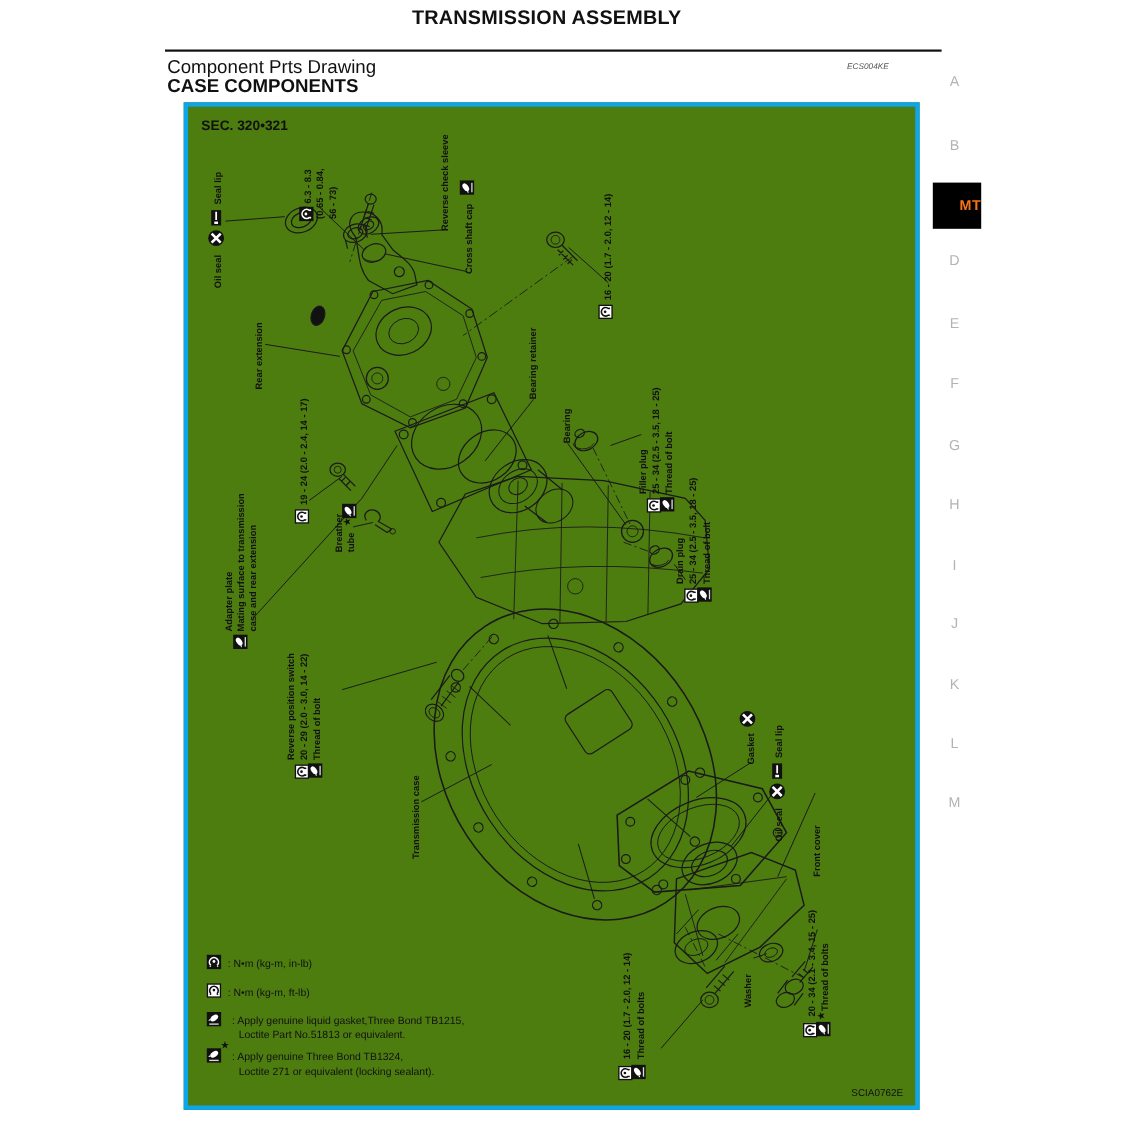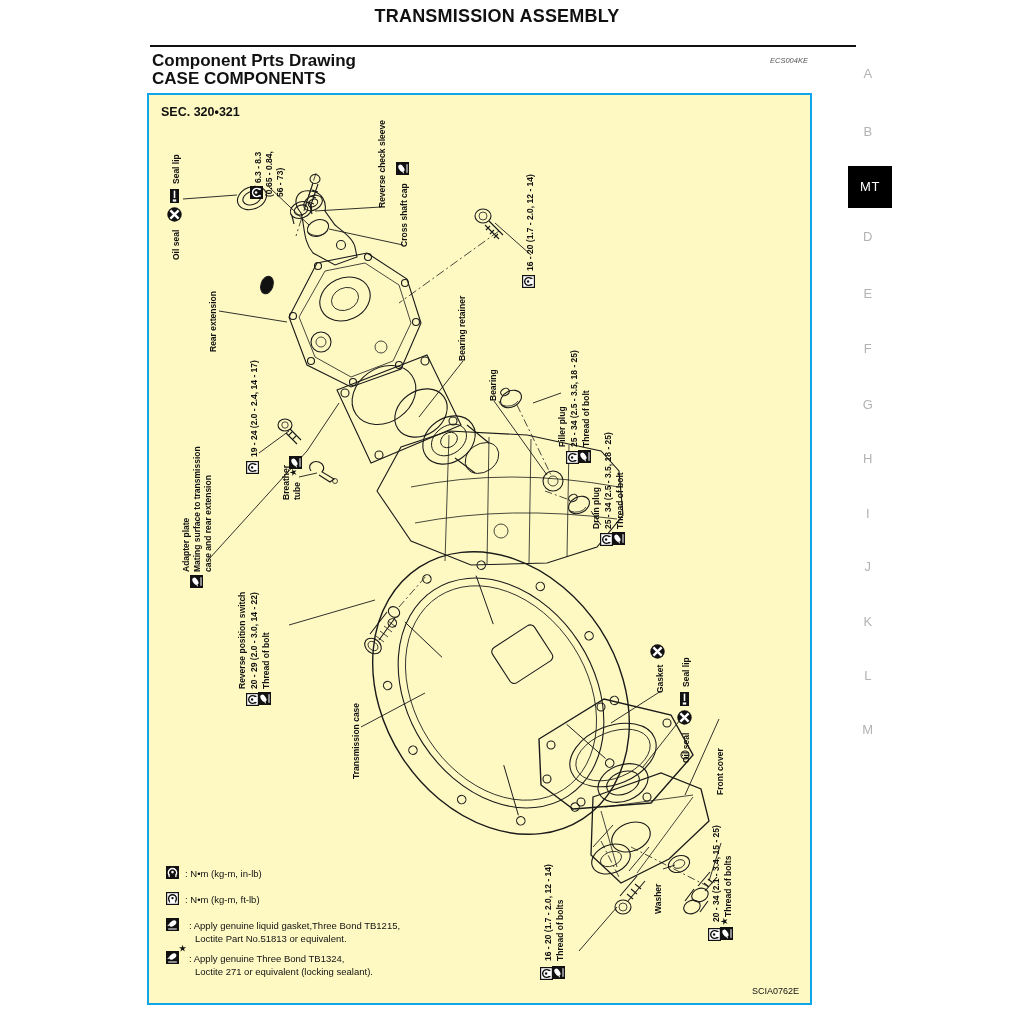--- a/index.html
+++ b/index.html
@@ -1,31 +1,31 @@
 <!DOCTYPE html>
 <html><head>
 <meta charset="utf-8">
 <style>
   html,body{margin:0;padding:0;background:#ffffff;}
   .page{position:relative;width:916px;height:1024px;background:#ffffff;
         font-family:"Liberation Sans",sans-serif;color:#111;overflow:hidden;}
   .doc-title{position:absolute;top:6px;left:0;width:994px;text-align:center;
              font-size:18px;font-weight:bold;letter-spacing:.2px;}
   .rule{position:absolute;top:45px;left:150px;width:706px;height:2px;background:#111;}
-  .h-sec{position:absolute;top:51px;left:152px;font-size:17px;font-weight:bold;}
+  .h-sec{position:absolute;top:51px;left:152px;font-size:17px;font-weight:normal;}
   .h-sub{position:absolute;top:69px;left:152px;font-size:17px;font-weight:bold;}
   .doc-code{position:absolute;top:56px;left:770px;width:78px;
             font-size:7.5px;font-style:italic;color:#555;}
-  .diagram-box{position:absolute;top:93px;left:147px;width:661px;height:908px;
-               border:2px solid #0ea5e9;background:#fef9c3;}
+  .diagram-box{position:absolute;top:93px;left:167px;width:661px;height:908px;
+               border:4px solid #0ea5e9;background:#4d7c0f;}
   .sidebar{position:absolute;top:0;left:846px;width:48px;height:1024px;}
   .side-item{position:absolute;left:0;width:44px;text-align:center;
              font-size:13px;color:#b3b3b3;letter-spacing:.5px;}
-  .side-item.active{background:#000;color:#ffffff;font-weight:normal;height:42px;
-                    line-height:42px;font-size:13px;}
+  .side-item.active{background:#000;color:#f97316;font-weight:bold;height:42px;
+                    line-height:42px;font-size:13px;text-align:right;}
   svg text{font-family:"Liberation Sans",sans-serif;}
   .lbl{font-size:8.5px;font-weight:bold;fill:#111;}
   .legend-t{font-size:9.5px;fill:#111;}
   .sec-ref{font-size:12.5px;font-weight:bold;fill:#111;}
   .fig-code{font-size:9px;fill:#111;}
   .star{font-size:8px;fill:#111;font-weight:bold;}
 </style>
 </head>
 <body>
 

